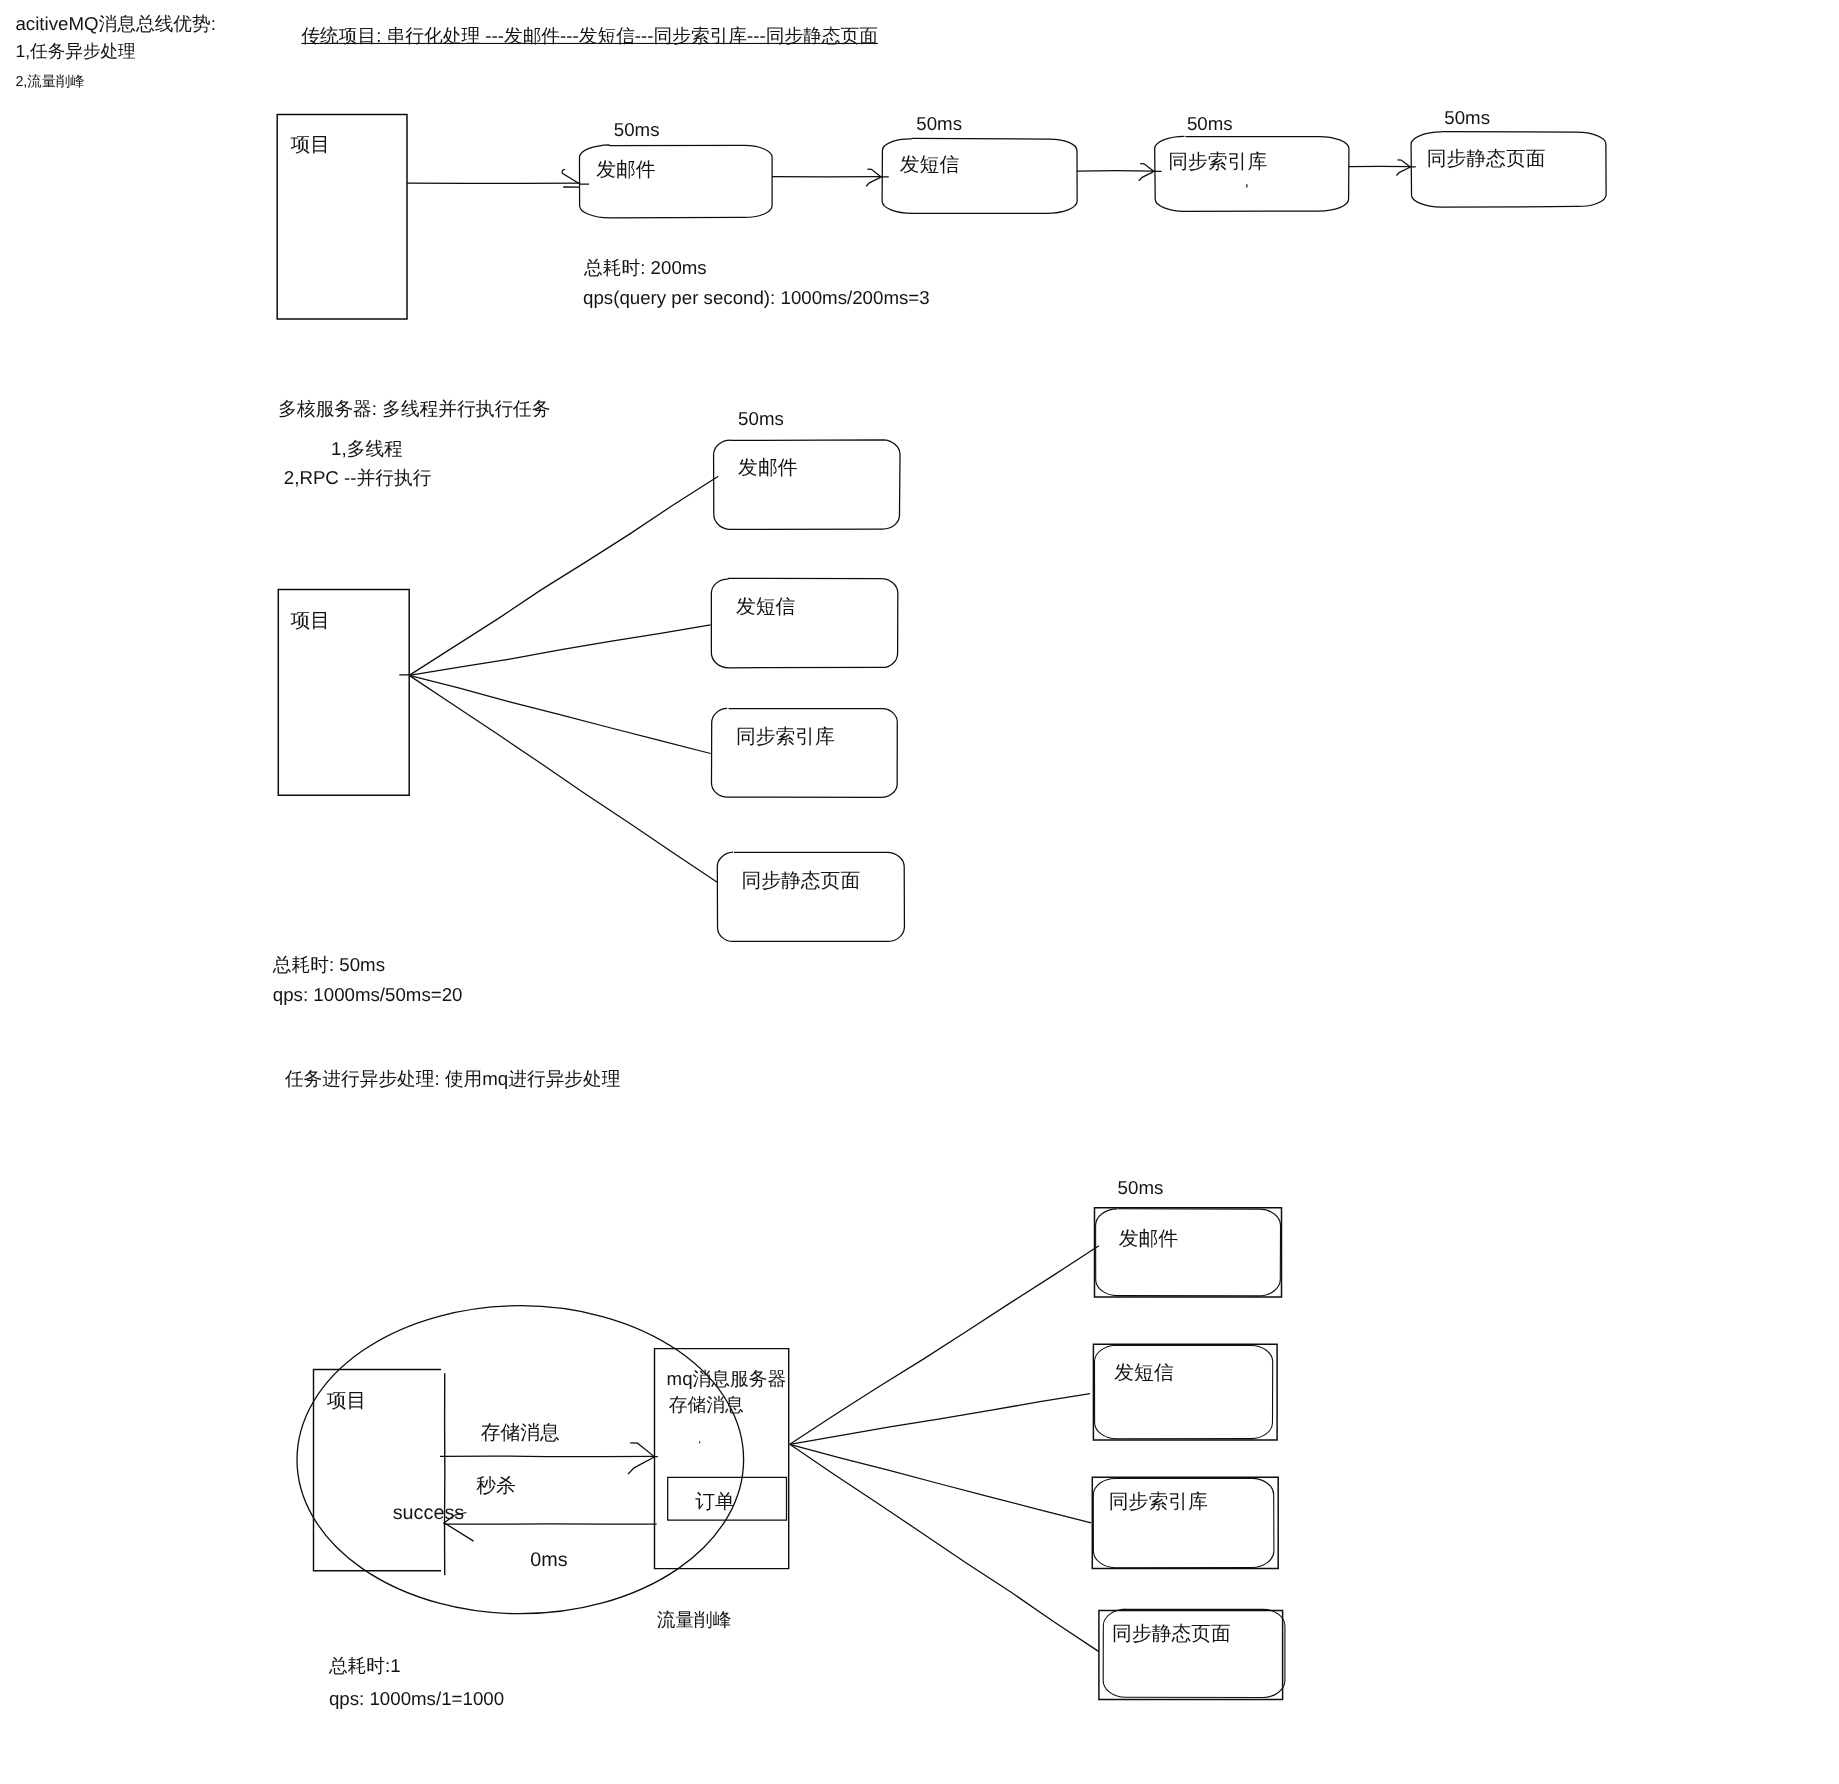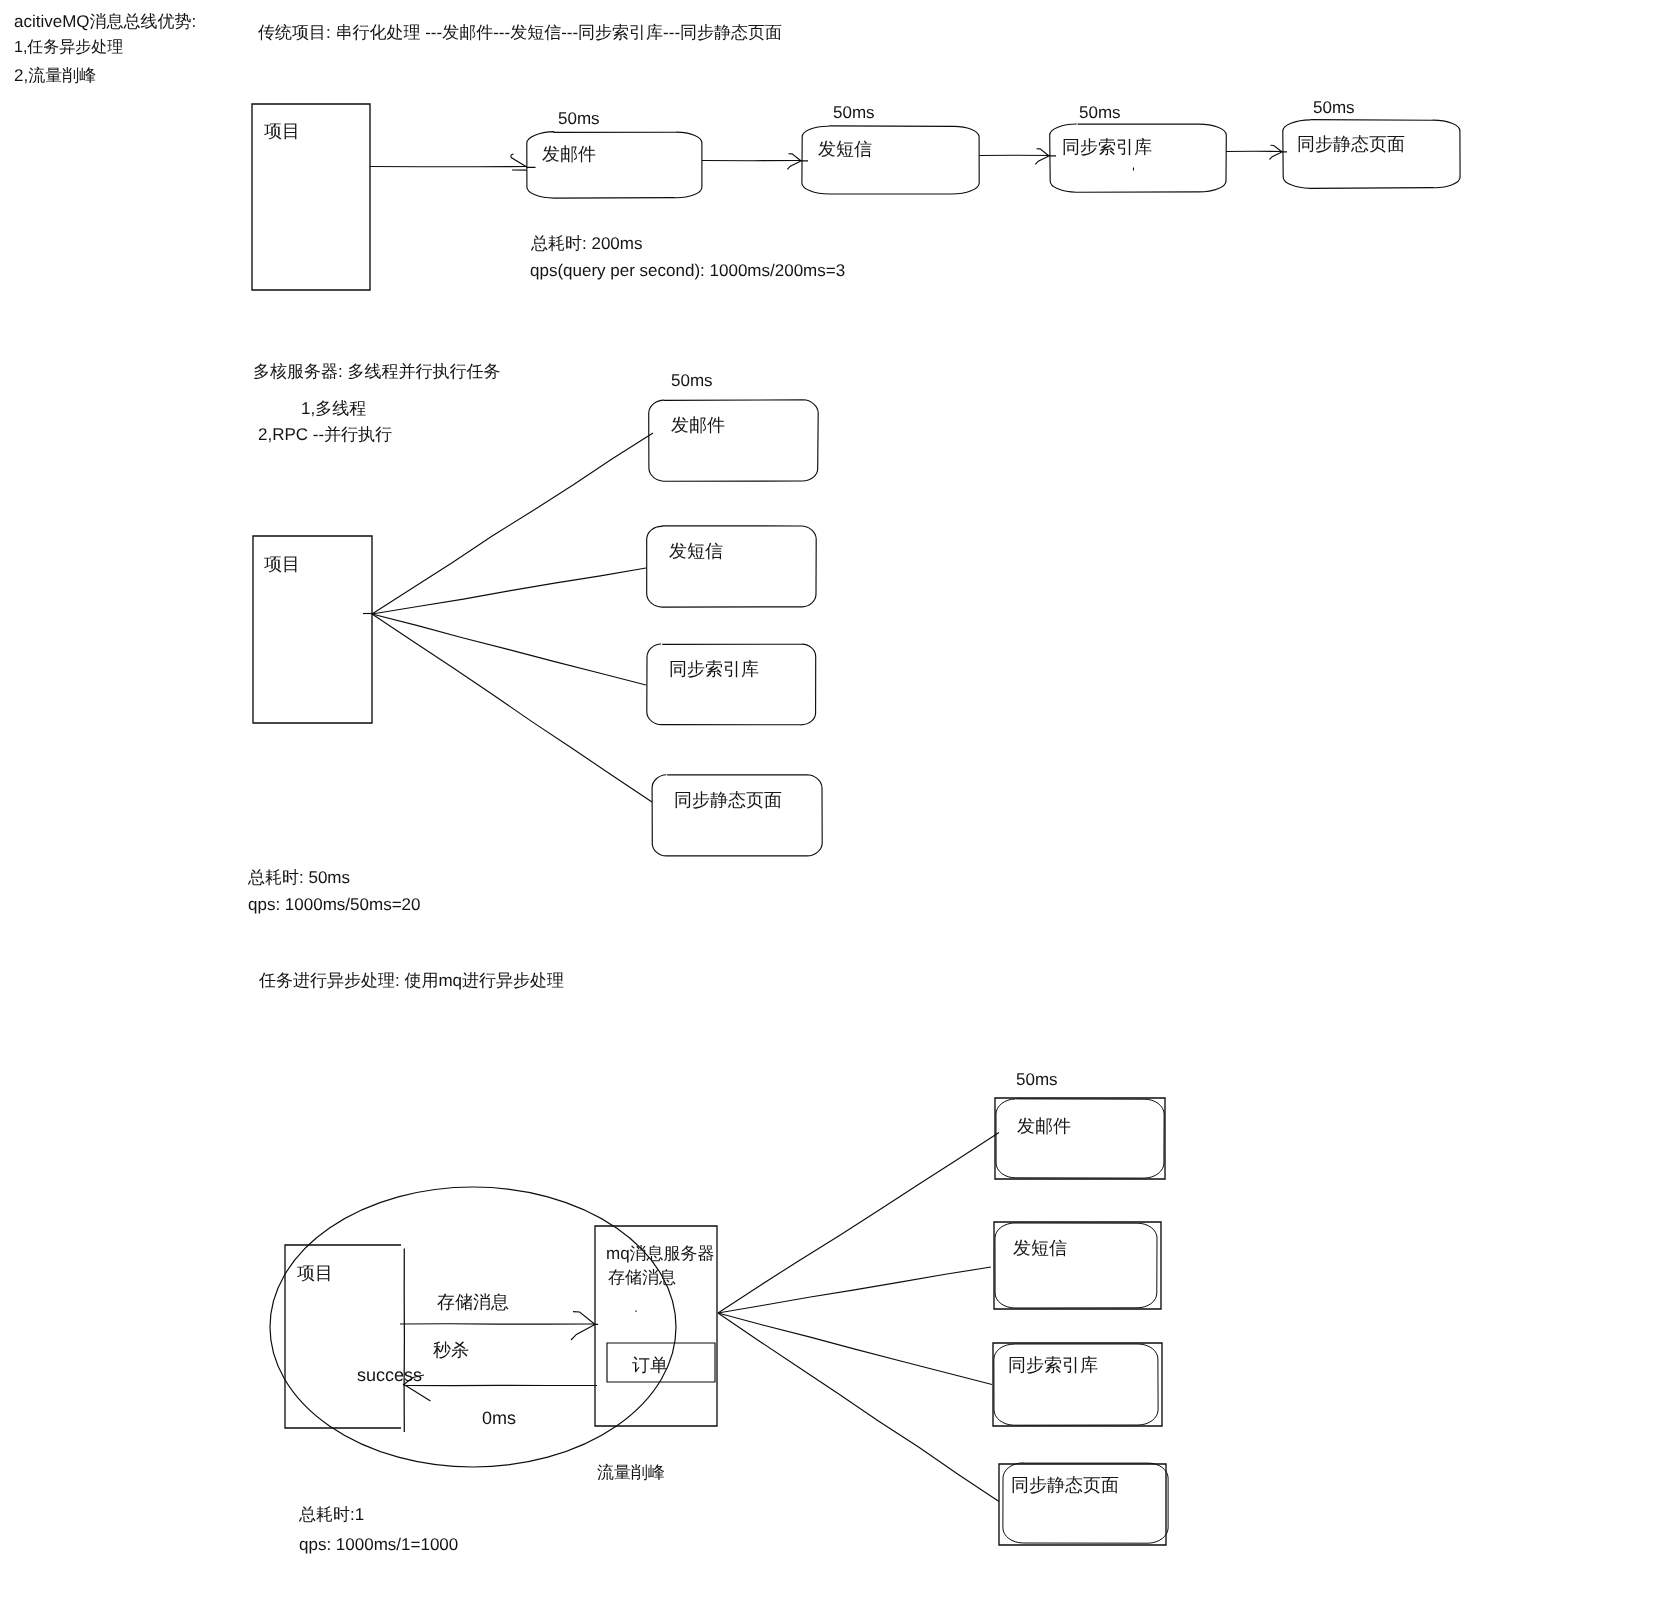--- a/index.html
+++ b/index.html
@@ -64,22 +64,22 @@
 <path d="M 718.0 1313.0 L 757.9 1286.9 L 798.1 1261.2 L 838.7 1236.0 L 878.8 1210.2 L 918.8 1184.2 L 959.0 1158.5 L 999.0 1132.5" stroke-width="1.15"></path>
 <path d="M 718.0 1313.0 L 763.5 1305.2 L 808.9 1297.2 L 854.5 1289.9 L 900.0 1282.1 L 945.4 1274.3 L 991.0 1267.0" stroke-width="1.15"></path>
 <path d="M 718.0 1313.0 L 763.6 1325.3 L 809.3 1336.9 L 854.9 1349.1 L 900.6 1361.0 L 946.3 1372.8 L 992.0 1384.5" stroke-width="1.15"></path>
 <path d="M 718.0 1313.0 L 758.0 1340.2 L 798.2 1366.9 L 838.4 1393.8 L 878.4 1420.9 L 918.9 1447.3 L 958.7 1474.8 L 999.0 1501.5" stroke-width="1.15"></path>
 </g>
 </svg>
 
 <div id="labels">
 <div class="lbl" style="left:14px;top:13px;font-size:17px;">acitiveMQ消息总线优势:</div>
 <div class="lbl" style="left:14px;top:40px;font-size:16px;">1,任务异步处理</div>
-<div class="lbl" style="left:14px;top:67px;font-size:17px;">2,流量削峰</div>
-<div class="lbl" style="left:258px;top:24px;font-size:17px;">传统项目:  串行化处理 ---发邮件---发短信---同步索引库---同步静态页面</div>
+<div class="lbl" style="left:14px;top:67px;font-size:13px;">2,流量削峰</div>
+<div class="lbl" style="left:274px;top:24px;font-size:17px;text-decoration:underline;">传统项目:  串行化处理 ---发邮件---发短信---同步索引库---同步静态页面</div>
 <div class="lbl" style="left:264px;top:122px;font-size:18px;">项目</div>
 <div class="lbl" style="left:558px;top:110px;font-size:17px;">50ms</div>
 <div class="lbl" style="left:542px;top:145px;font-size:18px;">发邮件</div>
 <div class="lbl" style="left:833px;top:104px;font-size:17px;">50ms</div>
 <div class="lbl" style="left:818px;top:140px;font-size:18px;">发短信</div>
 <div class="lbl" style="left:1079px;top:104px;font-size:17px;">50ms</div>
 <div class="lbl" style="left:1062px;top:138px;font-size:18px;">同步索引库</div>
 <div class="lbl" style="left:1313px;top:99px;font-size:17px;">50ms</div>
 <div class="lbl" style="left:1297px;top:135px;font-size:18px;">同步静态页面</div>
 <div class="lbl" style="left:531px;top:235px;font-size:17px;">总耗时: 200ms</div>

